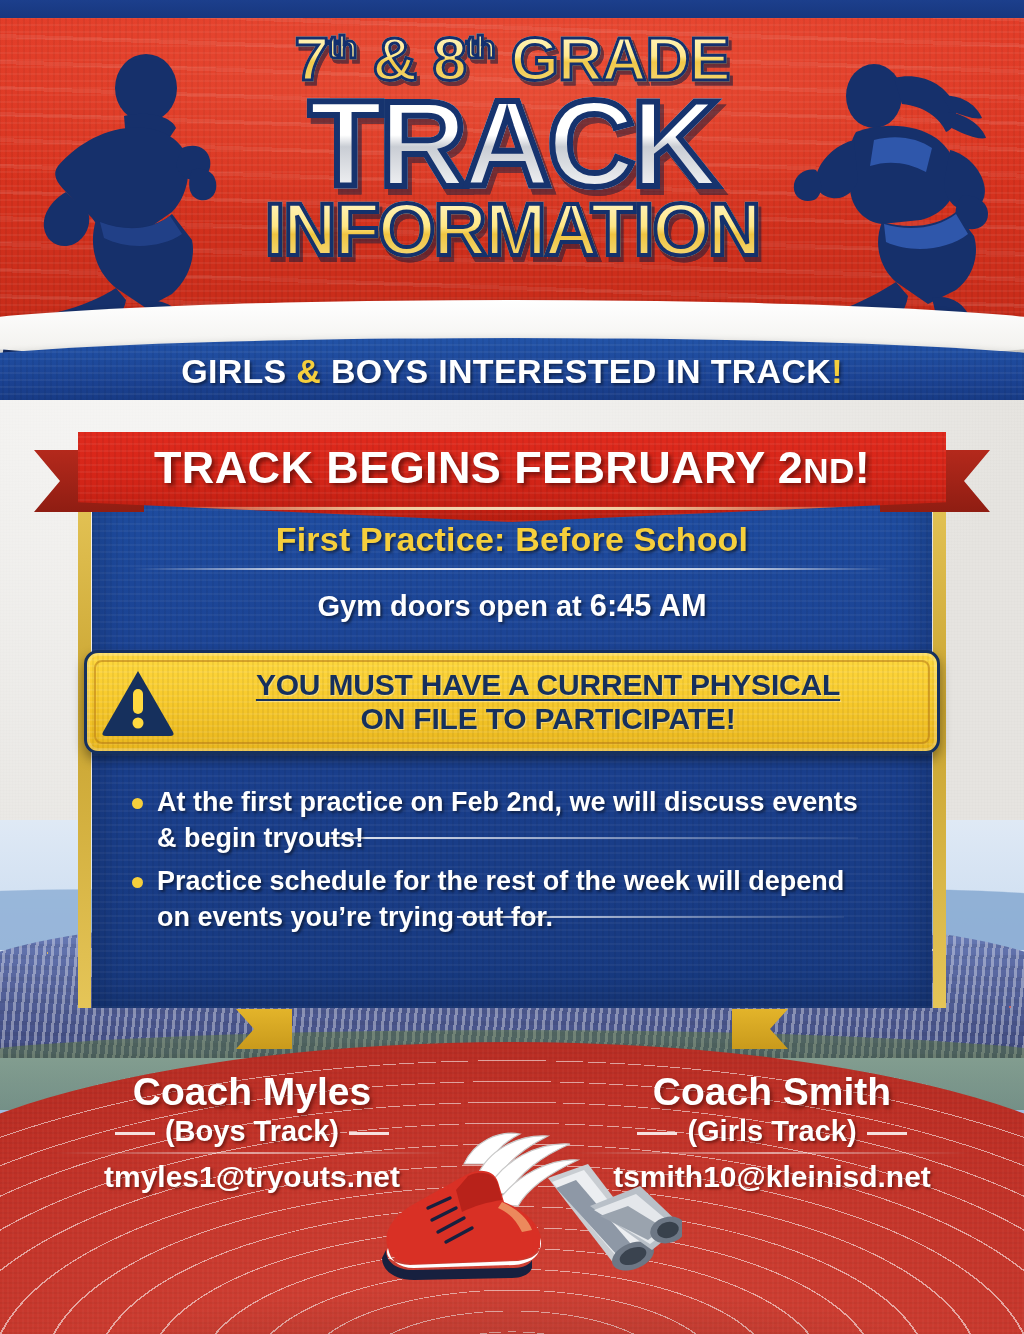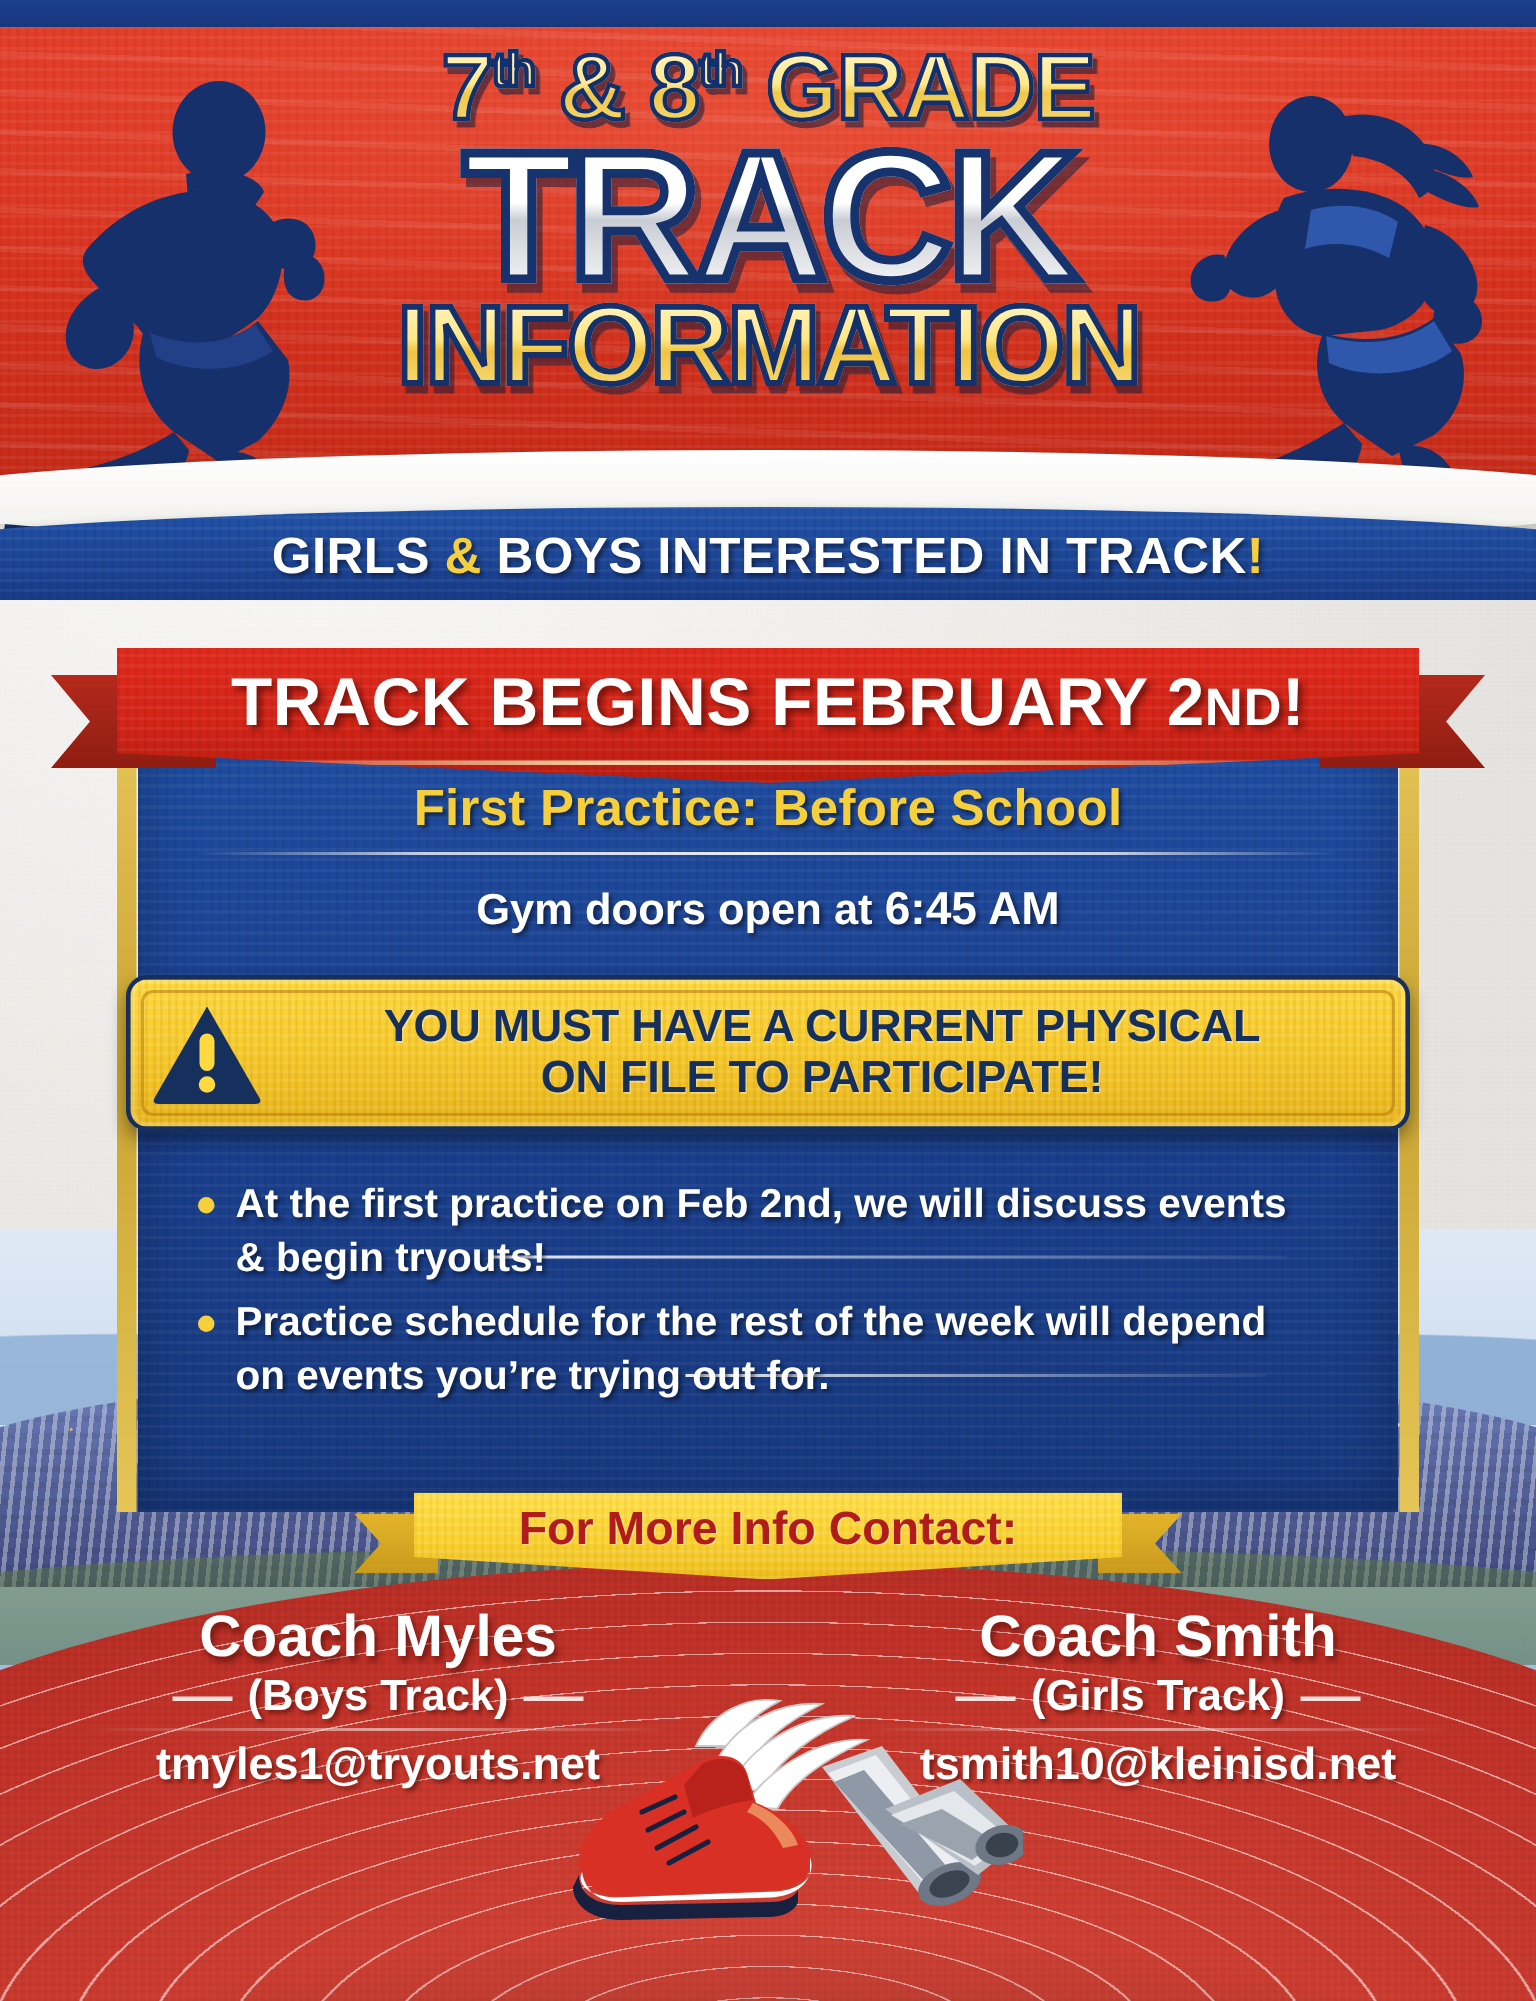--- a/index.html
+++ b/index.html
@@ -235,21 +235,21 @@
   }
   .warn:before{
     content:""; position:absolute; inset:7px; border:2px solid rgba(180,120,20,.55); border-radius:8px;
   }
   .warn-icon{ flex:0 0 auto; width:74px; height:68px; position:relative; z-index:2; }
   .warn-text{
     flex:1; position:relative; z-index:2; text-align:center;
     font-size:30px; font-weight:bold; color:#16305d; line-height:1.12; letter-spacing:-.2px;
     text-shadow:1px 1px 0 rgba(255,255,255,.35);
   }
-  .warn-text .u{ text-decoration-thickness:2px; text-underline-offset:4px; }
+  .warn-text .u{ text-decoration:underline; text-decoration-thickness:2px; text-underline-offset:4px; }
 
   
   .bullets{ margin:30px 6px 0; text-align:left; }
   .bullet{ display:flex; gap:14px; margin-bottom:24px; }
   .dot{ flex:0 0 auto; width:11px; height:11px; border-radius:50%; background:#f6cf3c; margin-top:14px; }
   .btext{
     font-size:27px; font-weight:bold; color:#fff; line-height:1.35;
     text-shadow:2px 2px 3px rgba(0,0,0,.5);
   }
   .b1-rule{ height:2px; margin:-20px 0 0 170px;
@@ -459,23 +459,20 @@
           <div class="b2-rule"></div>
         </div>
       </div>
 
     </div>
   </div>
 
   <div class="ribbon">
     <div class="rib-tail l"></div>
     <div class="rib-tail r"></div>
-    <div class="rib-main">
-      <div class="rib-text">For More Info Contact:</div>
-    </div>
   </div>
 
   <div class="contacts">
 
     <div class="coach">
       <div class="coach-name">Coach Myles</div>
       <div class="coach-sub"><span class="dash"></span><span>(Boys Track)</span><span class="dash"></span></div>
       <div class="coach-rule"></div>
       <div class="coach-mail">tmyles1@tryouts.net</div>
     </div>

